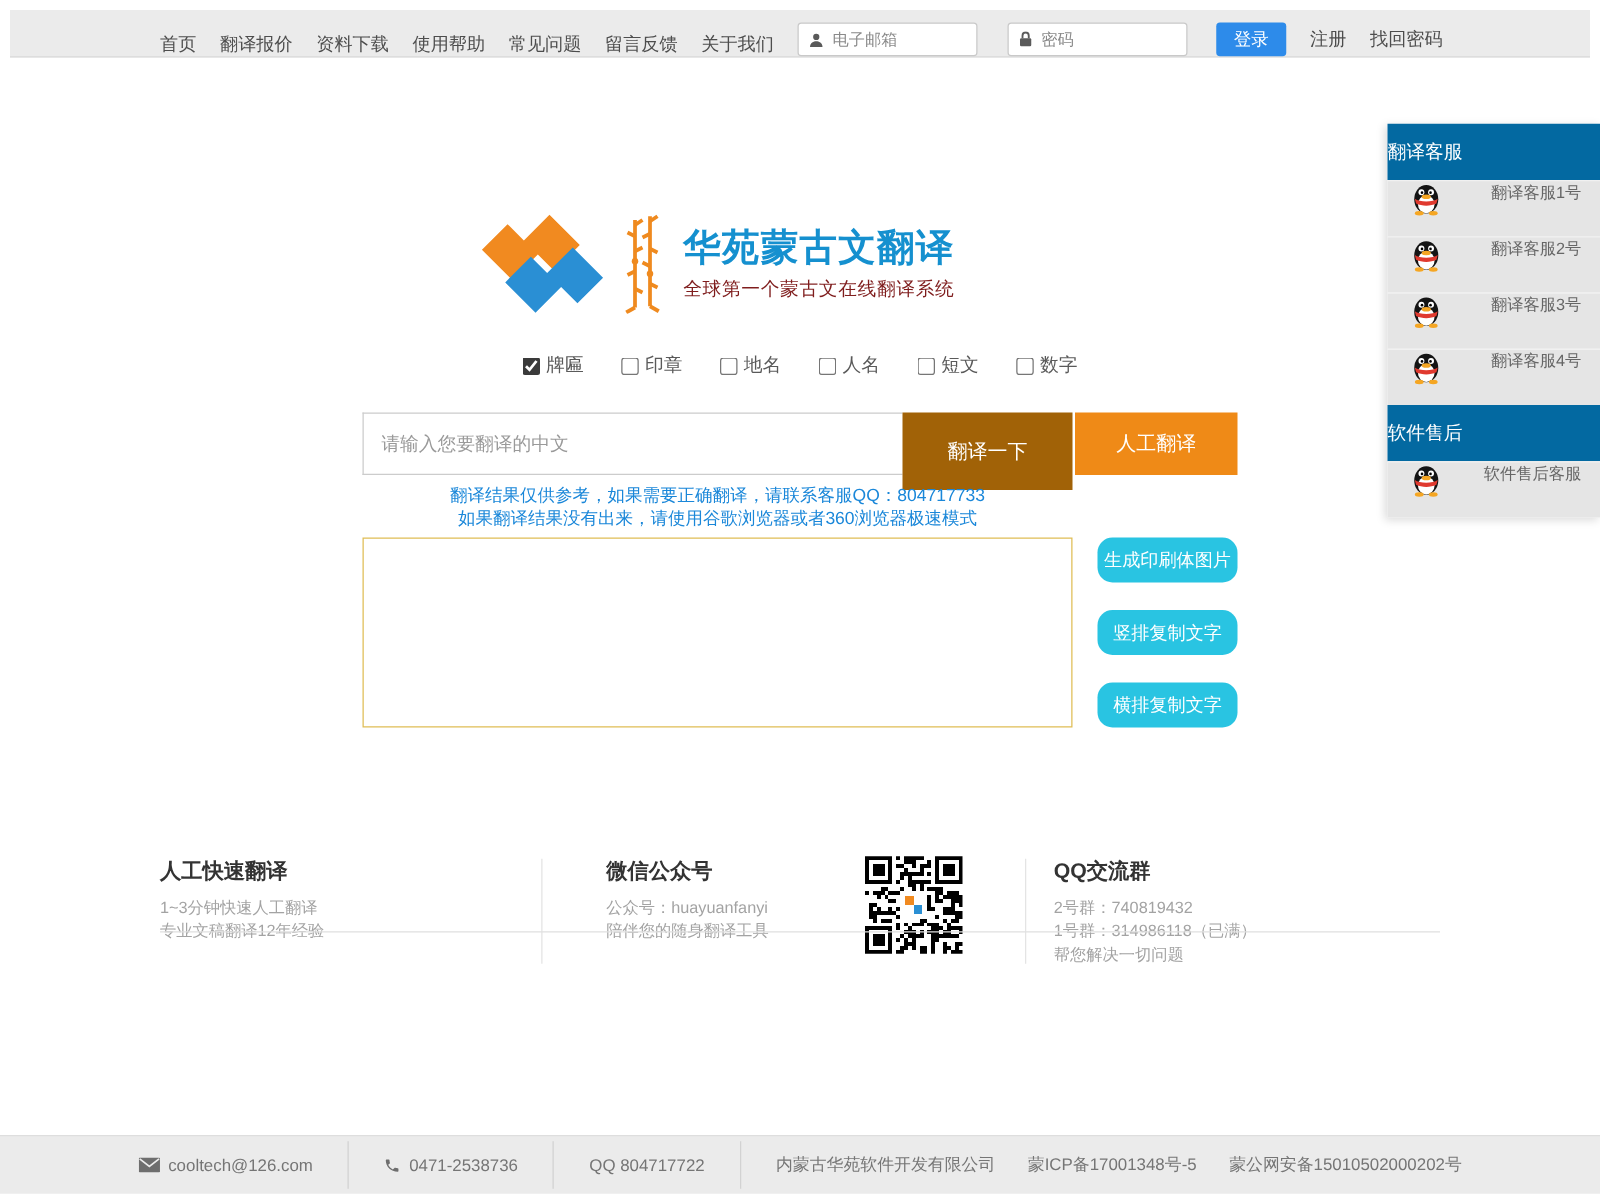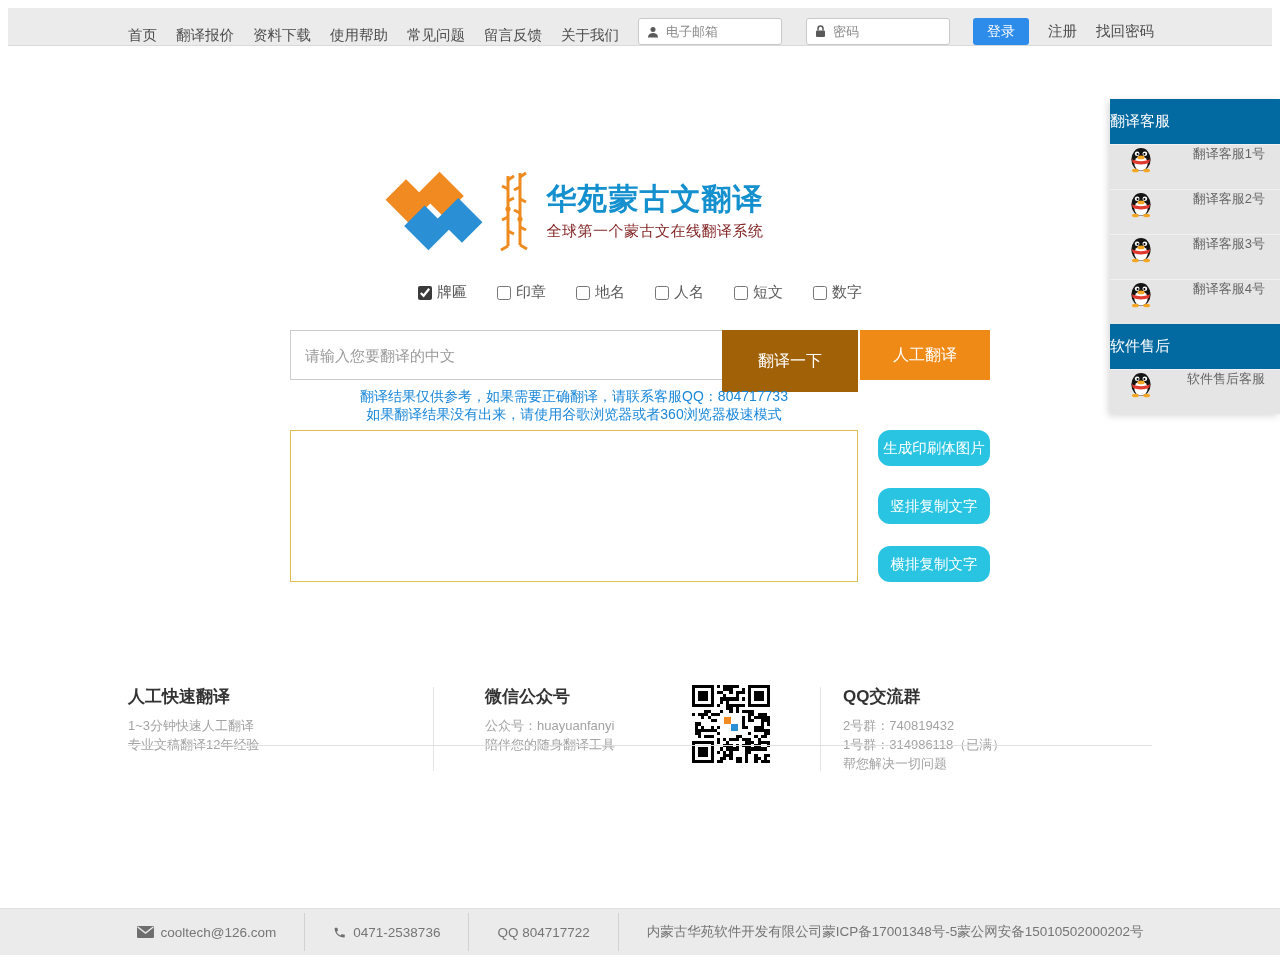--- a/index.html
+++ b/index.html
@@ -88,21 +88,21 @@
   .qr { position:absolute; left:564px; top:0; width:78px; height:78px; }
   .footer-rule { position:absolute; top:745px; left:128px; width:1024px; border-top:1px solid #e0e0e0; }
 
   
   .bottombar { position:absolute; top:908px; left:0; width:1280px; height:47px;
     background:#ebebeb; border-top:1px solid #dedede;
     display:flex; align-items:center; justify-content:center; }
   .bb-item { display:flex; align-items:center; gap:7px; padding:0 28px;
     font-size:13.5px; color:#757575; white-space:nowrap; }
   .bb-sep { width:1px; height:38px; background:#d2d2d2; }
-  .bb-group { display:flex; align-items:flex-end; padding:0 28px;
+  .bb-group { display:flex; align-items:flex-end; gap:26px; padding:0 28px;
     font-size:13.5px; color:#757575; white-space:nowrap; }
 </style>
 </head>
 <body>
 
 <div class="page">
 
   <svg width="0" height="0" style="position:absolute" aria-hidden="true">
     <defs>
       <g id="qq-penguin">

